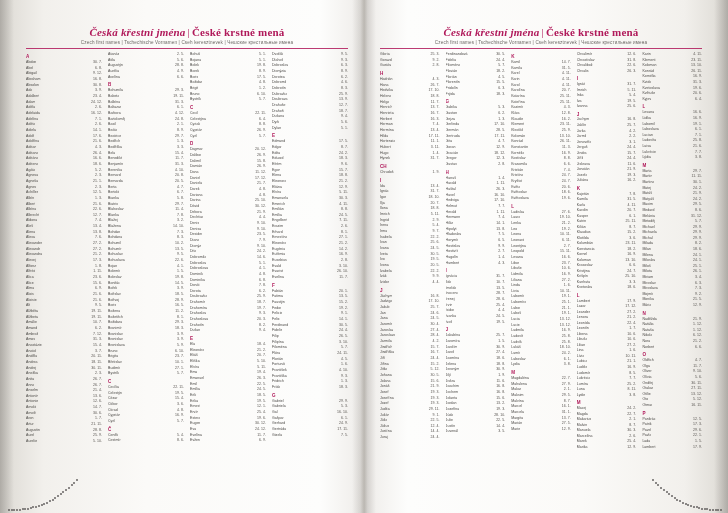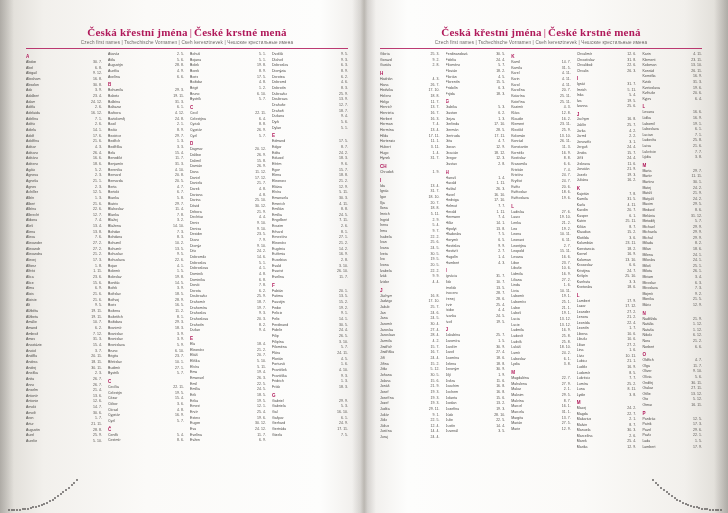--- a/index.html
+++ b/index.html
@@ -26,21 +26,21 @@
   .title{
     text-align:center;
     color:#b0195a;
     font-family:"Liberation Serif", serif;
     font-size:11px;
     font-weight:bold;
     letter-spacing:.2px;
     margin:0 0 2px 0;
     white-space:nowrap;
   }
-  .title .ital{text-align:right;}
+  .title .ital{font-style:italic;text-align:right;}
   .title .sep{color:#b0195a;font-weight:normal;padding:0 2px;}
   .subtitle{
     text-align:center;
     color:#6d6a66;
     font-size:4.6px;
     letter-spacing:.15px;
     margin:0 0 3px 0;
     white-space:nowrap;
   }
   .rule{

